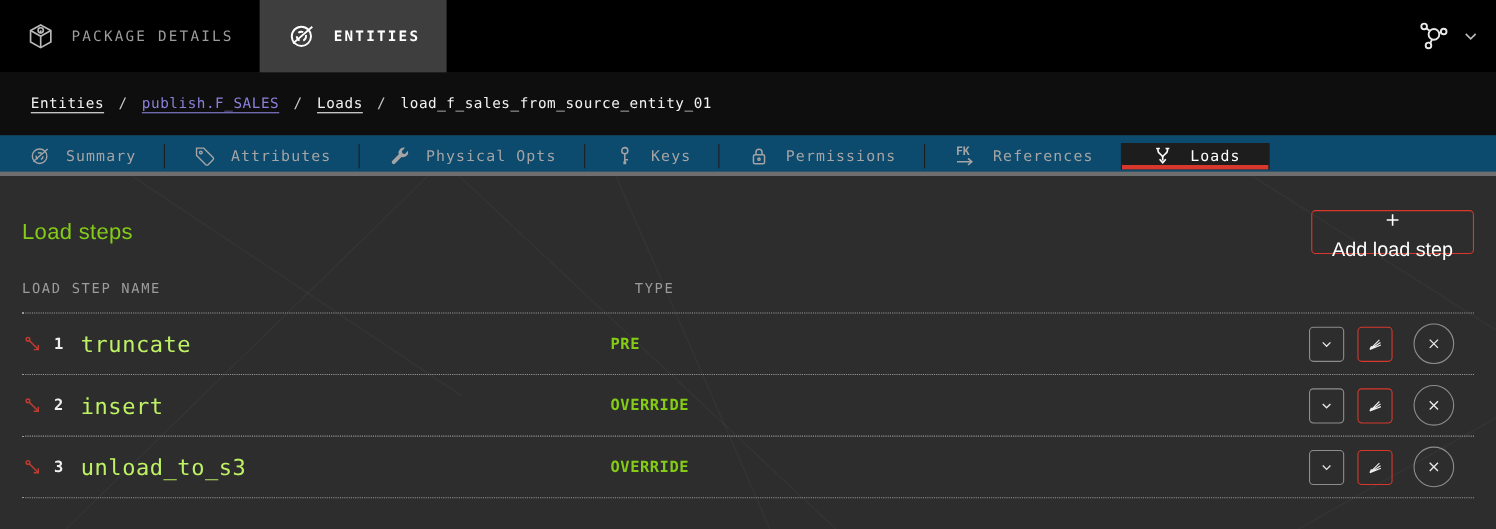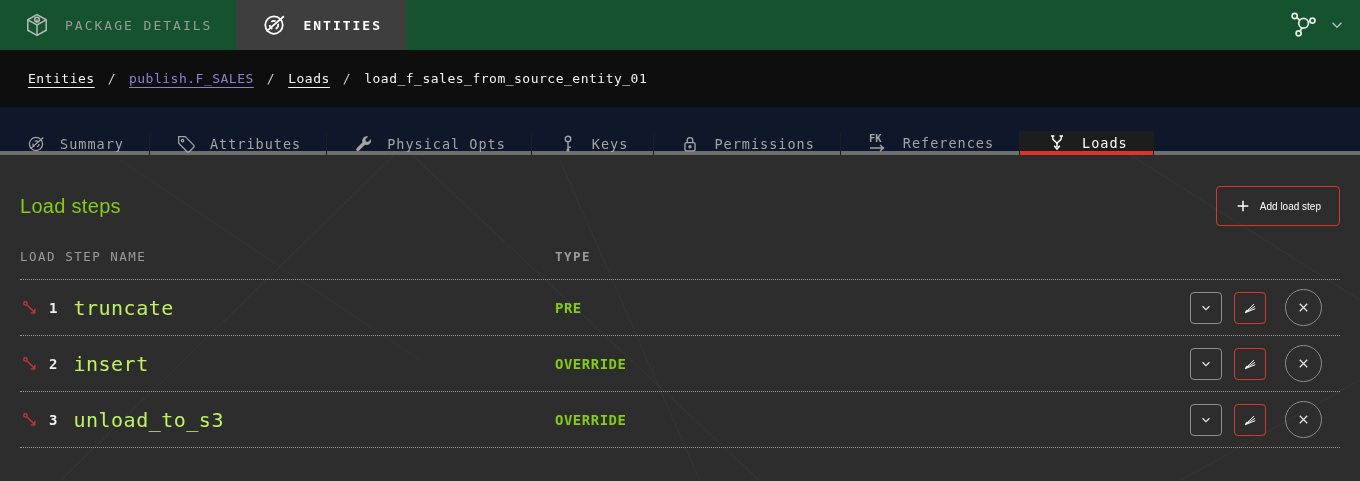--- a/index.html
+++ b/index.html
@@ -10,21 +10,21 @@
     color:#eee;
     position:relative;
   }
 
   
   .bg-decor { position:absolute; inset:0; pointer-events:none; z-index:0; }
 
   
   .top-nav {
     position:relative; z-index:2;
-    height:50px; background:#14532d;
+    height:66px; background:#000000;
     display:flex; align-items:stretch;
   }
   .top-tab {
     display:flex; align-items:center; gap:15px;
     padding:0 24px; cursor:pointer;
   }
   .top-tab .label {
     font-family:"DejaVu Sans Mono","Liberation Mono",monospace;
     font-size:13px; letter-spacing:2px; color:#9c9c9c;
   }
@@ -46,22 +46,22 @@
     font-size:13px; letter-spacing:0.5px;
   }
   .crumb { color:#f2f2f2; text-decoration:underline; text-underline-offset:4px; cursor:pointer; }
   .crumb.accent { color:#8b80d9; }
   .crumb.current { text-decoration:none; cursor:default; }
   .crumb-sep { color:#c9c9c9; margin:0 13px; }
 
   
   .entity-tabbar {
     position:relative; z-index:2;
-    height:48px; background:#0f172a;
-    display:flex; align-items:flex-end;
+    height:37px; background:#0c4a6e;
+    display:flex; align-items:center;
   }
   .tabbar-underline {
     position:absolute; left:0; right:0; bottom:0; height:4px;
     background:#6e6e6e;
   }
   .entity-tab {
     position:relative;
     display:flex; align-items:center; gap:13px;
     padding:0 25px; cursor:pointer;
     border-right:1px solid #1e1e1e;
@@ -82,35 +82,37 @@
   .content-header {
     display:flex; align-items:center; justify-content:space-between;
     margin-top:31px; height:40px;
   }
   .page-title { font-size:20px; font-weight:400; color:#84cc16; letter-spacing:0.3px; }
   .add-btn {
     display:flex; align-items:center; gap:9px;
     height:40px; padding:0 18px;
     background:transparent;
     border:1px solid #d8382c; border-radius:4px;
-    color:#ffffff; font-family:"Liberation Sans",sans-serif; font-size:10px;
+    color:#ffffff; font-family:"Liberation Sans",sans-serif; font-size:18px;
     cursor:pointer;
+    flex-direction:column;
   }
 
   
   .steps-table { margin-top:23px; }
   .t-head {
     display:flex; align-items:center;
     font-family:"DejaVu Sans Mono","Liberation Mono",monospace;
     font-size:12.5px; letter-spacing:1.5px; color:#9c9c9c;
     padding-bottom:15px;
     border-bottom:1px dotted #9a9a9a;
+    gap:22px;
   }
   .col-name { width:535px; flex:none; }
-  .col-type { flex:1;font-weight:bold; }
+  .col-type { flex:1; }
   .col-actions { width:150px; flex:none; display:flex; align-items:center; justify-content:flex-start; gap:12px; }
   .t-row {
     display:flex; align-items:center; height:56px;
     border-bottom:1px dotted #9a9a9a;
   }
   .cell-name { display:flex; align-items:center; }
   .step-icon { margin-right:9px; display:flex; align-items:center; }
   .step-num {
     font-family:"DejaVu Sans Mono","Liberation Mono",monospace;
     font-size:14px; color:#f0f0f0; font-weight:bold; margin-right:16px;

